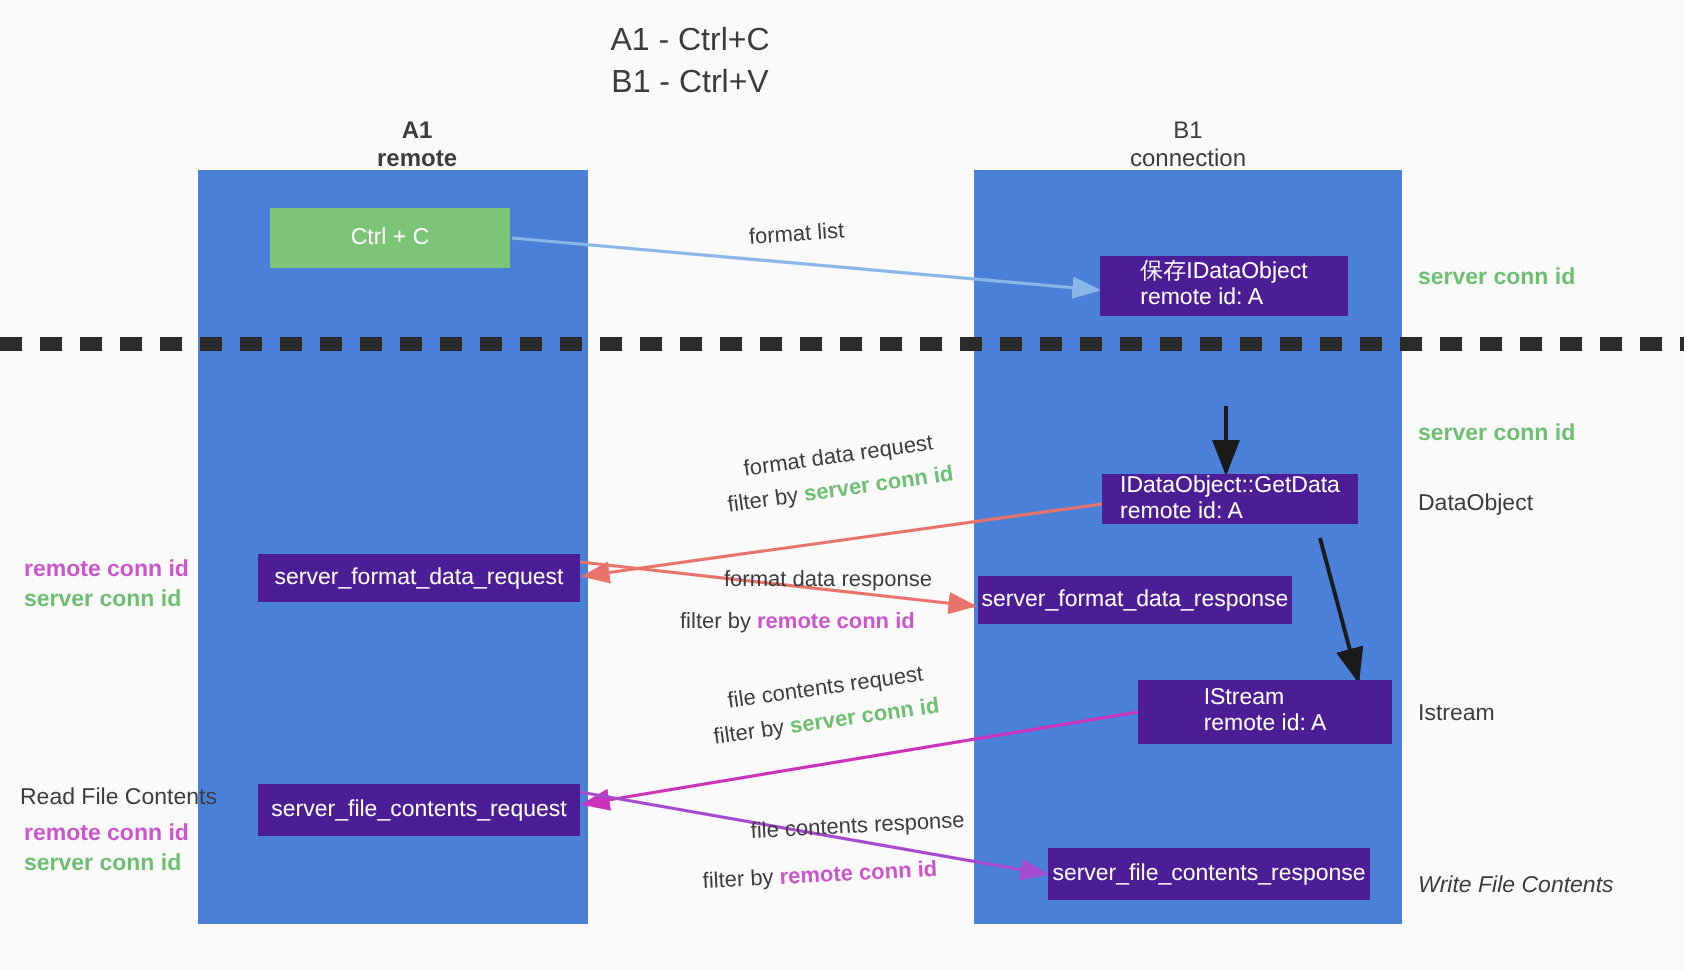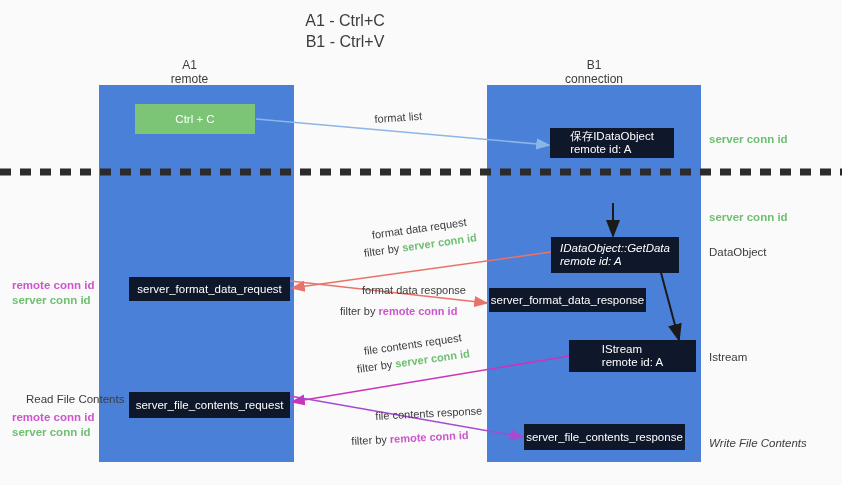--- a/index.html
+++ b/index.html
@@ -63,21 +63,21 @@
     flex-direction: column;
     align-items: center;
     justify-content: center;
     color: #ffffff;
     font-size: 11.5px;
     line-height: 13px;
     text-align: left;
     white-space: pre-line;
   }
   .node.green { background: #7cc576; }
-  .node.orange { background: #0f172a; }
+  .node.orange { background: #4c1d95; }
 
   
   .edge-label {
     position: absolute;
     font-size: 11px;
     line-height: 15px;
     color: #3c3c3c;
     white-space: nowrap;
   }
   .edge-label.rot {
@@ -89,34 +89,34 @@
   
   .side-note {
     position: absolute;
     font-size: 11.5px;
     line-height: 15px;
     white-space: nowrap;
     color: #3c3c3c;
   }
   .side-note.green { color: #6fbf73; font-weight: bold; }
   .side-note.remote { color: #cc55cc; font-weight: bold; }
-  .side-note.plain { color: #3c3c3c; margin-left: 16px; }
+  .side-note.plain { color: #3c3c3c; }
   .side-note.right-plain { color: #3c3c3c; }
   .stack { position: absolute; white-space: nowrap; }
   .stack div { font-size: 11.5px; line-height: 15px; }
 </style>
 </head>
 <body>
 
 <div id="canvas">
 
   <div class="abs" id="title">A1 - Ctrl+C
 B1 - Ctrl+V</div>
 
-  <div class="abs lane-header" style="left:92px; top:58px; width:195px;">
+  <div class="abs lane-header" style="left:111px; top:58px; width:195px;font-weight:bold;">
     <span class="lane-name">A1</span>
     <span class="lane-sub">remote</span>
   </div>
   <div class="abs lane-header" style="left:487px; top:58px; width:214px;">
     <span class="lane-name">B1</span>
     <span class="lane-sub">connection</span>
   </div>
 
   <div class="abs lane" style="left:99px; top:85px; width:195px; height:377px;"></div>
   <div class="abs lane" style="left:487px; top:85px; width:214px; height:377px;"></div>
@@ -156,21 +156,21 @@
 
     <line x1="290" y1="396" x2="523" y2="437" stroke="#a64ad0" stroke-width="1.6" marker-end="url(#ah-purple)"></line>
   </svg>
 
   <div class="node green" style="left:135px; top:104px; width:120px; height:30px;">Ctrl + C</div>
 
   <div class="node orange" style="left:550px; top:128px; width:124px; height:30px;">保存IDataObject
 remote id: A</div>
 
 
-  <div class="node orange" style="left:551px; top:237px; width:128px; height:36px;font-style:italic;">IDataObject::GetData
+  <div class="node orange" style="left:551px; top:237px; width:128px; height:25px;">IDataObject::GetData
 remote id: A</div>
 
   <div class="node orange" style="left:489px; top:288px; width:157px; height:24px;">server_format_data_response</div>
 
   <div class="node orange" style="left:129px; top:277px; width:161px; height:24px;">server_format_data_request</div>
 
   <div class="node orange" style="left:569px; top:340px; width:127px; height:32px;">IStream
 remote id: A</div>
 
   <div class="node orange" style="left:129px; top:392px; width:161px; height:26px;">server_file_contents_request</div>

